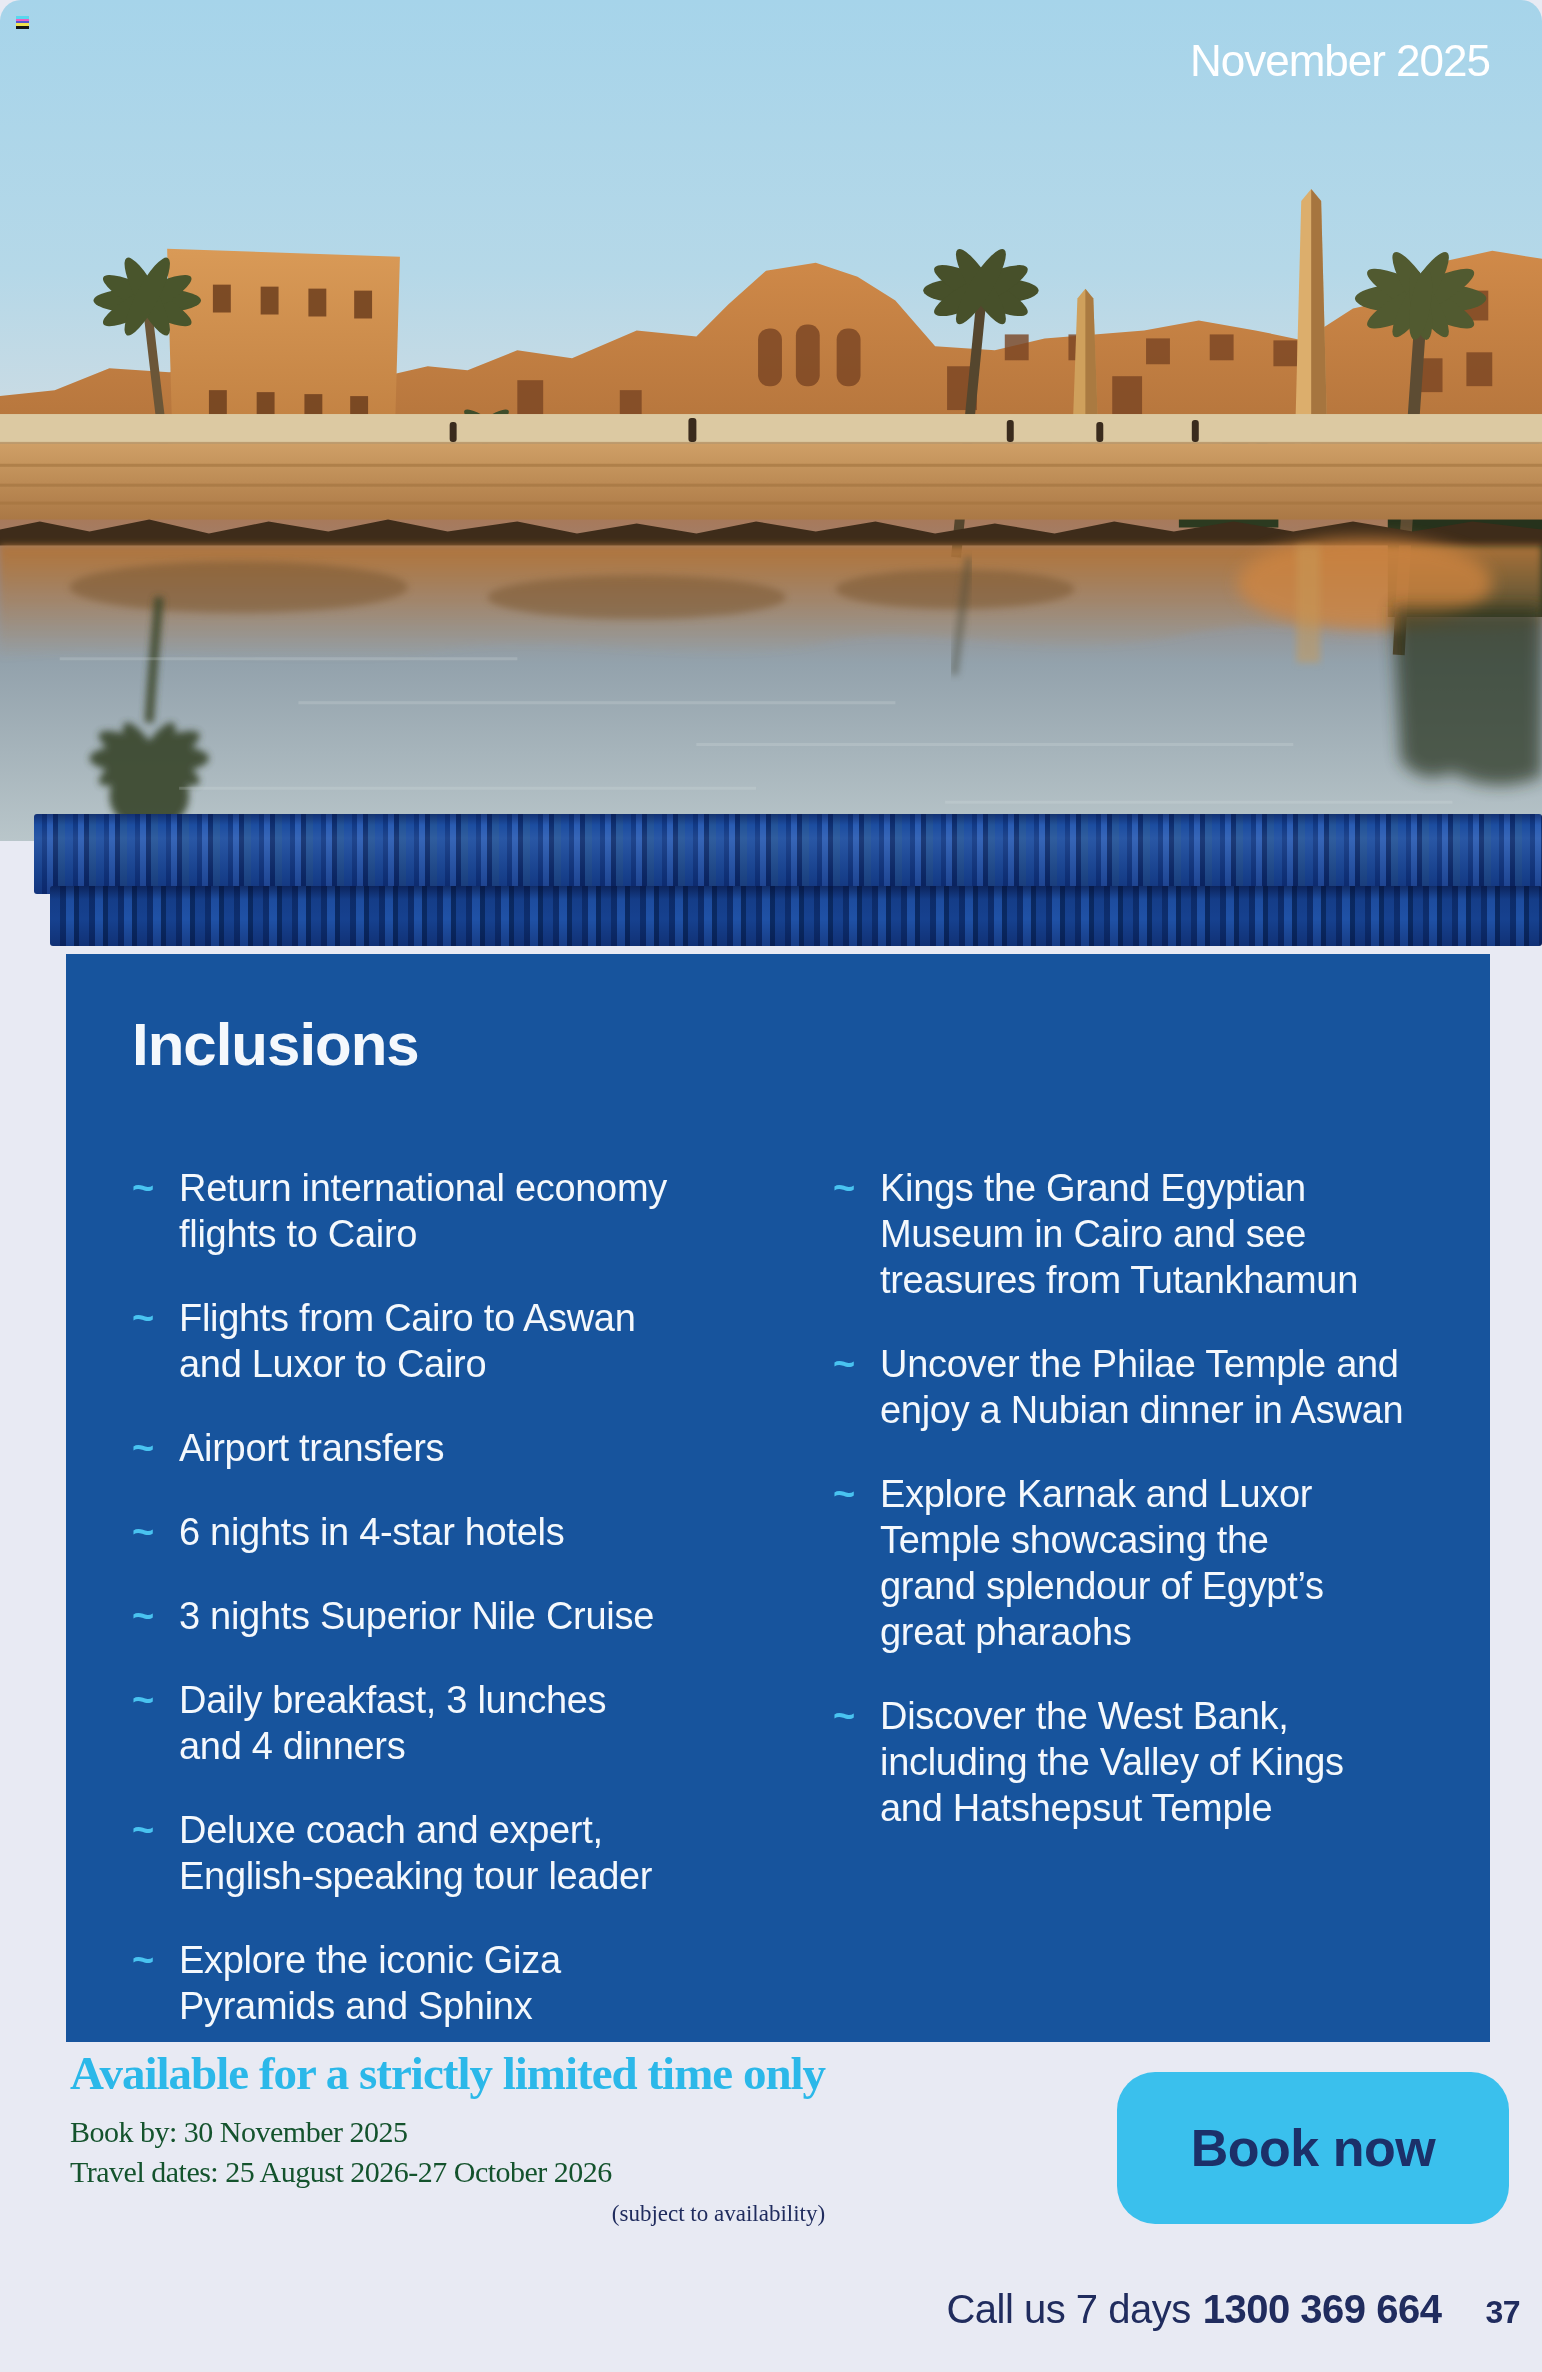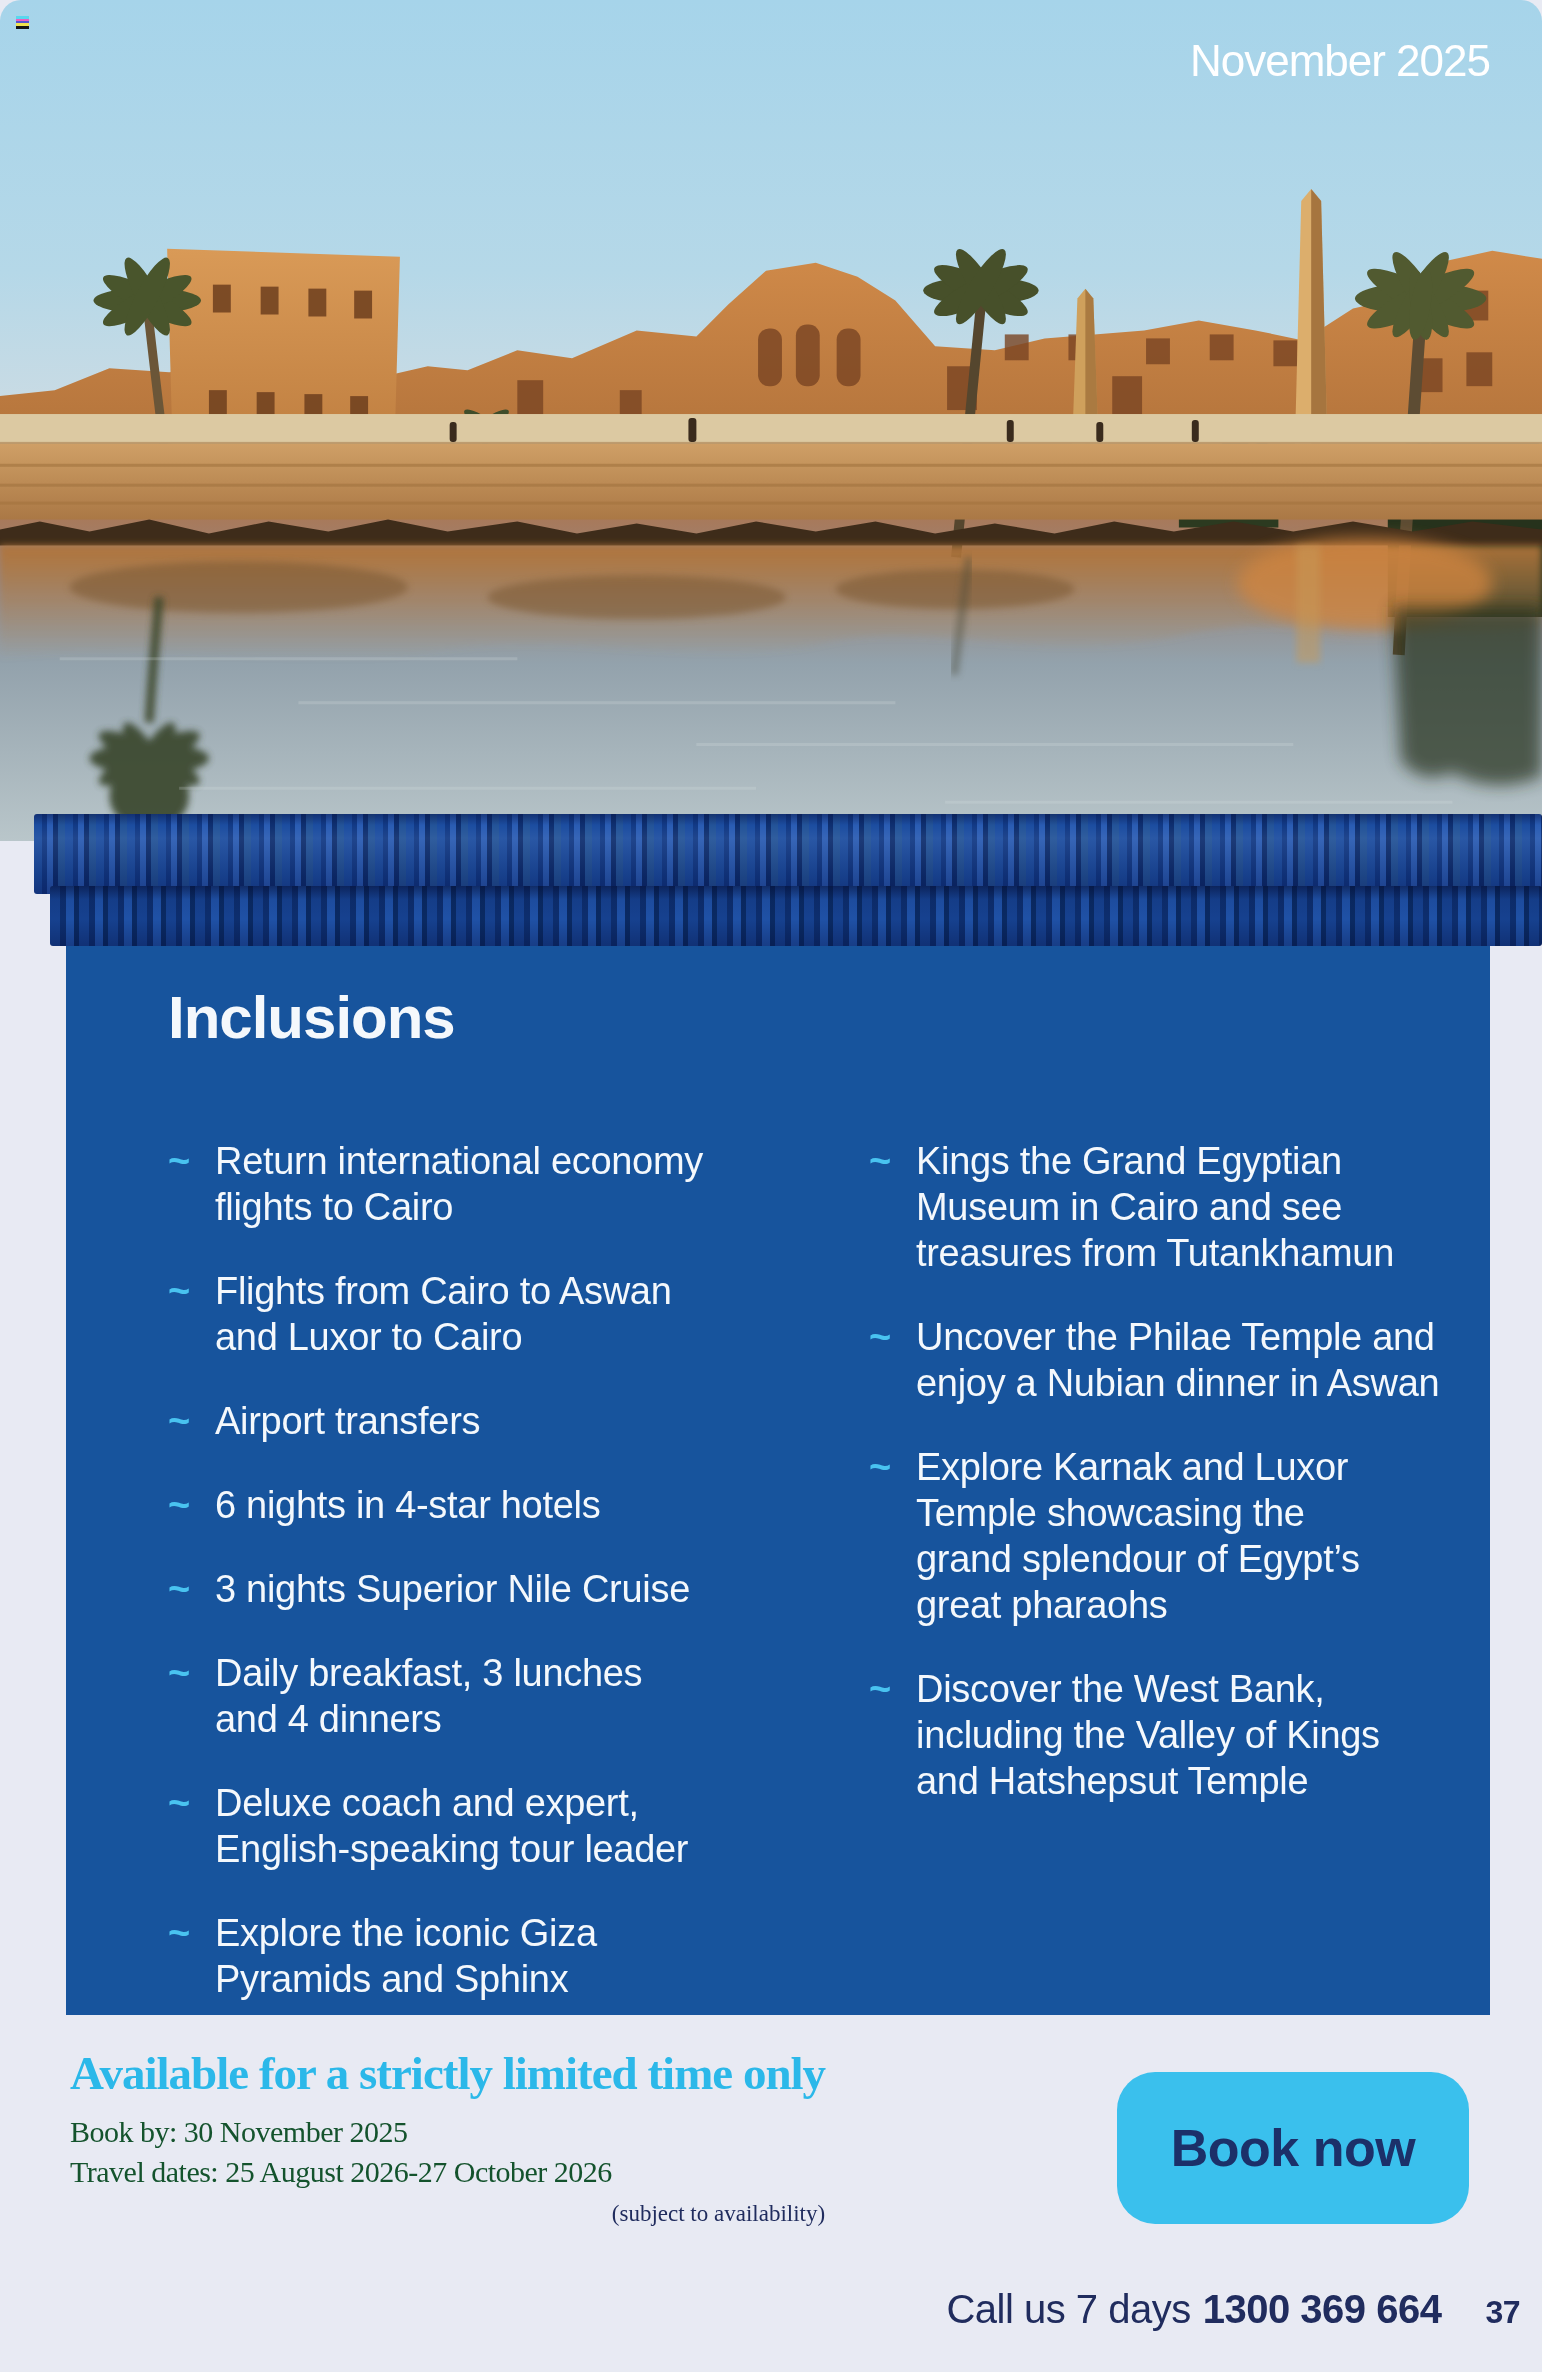--- a/index.html
+++ b/index.html
@@ -23,37 +23,37 @@
   .fringe-row.r1{left:0;top:0;width:100%;height:80px;
     background:
       linear-gradient(180deg, rgba(8,20,70,.5) 0%, rgba(8,20,70,0) 14%, rgba(255,255,255,.06) 30%, rgba(0,0,40,.18) 78%, rgba(0,0,50,.32) 100%),
       repeating-linear-gradient(90deg,#1c4da0 0 8px,#123a86 8px 13px,#2a5cb3 13px 19px,#0e2f70 19px 24px,#235398 24px 31px);}
   .fringe-row.r2{left:16px;top:72px;width:calc(100% - 16px);height:60px;
     background:
       linear-gradient(180deg, rgba(4,12,50,.55) 0%, rgba(4,12,50,.08) 22%, rgba(0,0,30,0) 55%, rgba(0,0,40,.25) 100%),
       repeating-linear-gradient(90deg,#16418f 0 10px,#0d2e6e 10px 16px,#1f51a6 16px 24px,#0a2a63 24px 29px);}
 
   
-  .inclusions-box{position:absolute;left:66px;top:927px;width:1424px;height:1088px;
-    background:#17549d;z-index:2;box-sizing:border-box;padding:56px 50px 0 102px;color:#f4f8fc;}
+  .inclusions-box{position:absolute;left:66px;top:954px;width:1424px;height:1088px;
+    background:#17549d;z-index:2;box-sizing:border-box;padding:56px 50px 0 66px;color:#f4f8fc;}
   .inclusions-heading{font-size:60px;font-weight:700;letter-spacing:-1px;margin:0 0 86px 0;}
   .columns{display:flex;gap:109px;}
   .incl-item{display:flex;margin-bottom:38px;}
   .tilde{width:47px;flex-shrink:0;font-size:38px;font-weight:700;color:#49c3f0;line-height:46px;}
   .item-text{font-size:38px;line-height:46px;letter-spacing:-0.3px;white-space:pre-line;}
   .col-l .item-text{width:545px;}
   .col-r .item-text{width:557px;}
 
   
   .offer{position:absolute;left:70px;top:2046px;z-index:2;font-family:Liberation Serif, serif;}
   .offer-headline{font-size:47px;font-weight:700;color:#2bb8e9;letter-spacing:-1px;margin:0 0 12px 0;}
   .offer-line{font-size:30px;color:#14532d;letter-spacing:-0.5px;line-height:1.32;margin:0;}
   .offer-note{font-size:23px;color:#202c5e;margin:10px 0 0 0;text-align:right;}
 
-  .book-now{position:absolute;left:1117px;top:2072px;width:352px;height:152px;z-index:2;
+  .book-now{position:absolute;left:1117px;top:2072px;width:392px;height:152px;z-index:2;
     background:#3ac0ed;border:none;border-radius:38px;color:#1c3069;font-weight:700;font-size:52px;
     letter-spacing:-0.5px;font-family:"Liberation Sans",sans-serif;
     display:flex;align-items:center;justify-content:center;cursor:pointer;}
 
   
   .footer{position:absolute;right:22px;top:2287px;z-index:2;display:flex;align-items:baseline;
     color:#202c5e;font-size:40px;letter-spacing:-0.5px;}
   .footer .call-label{margin-right:12px;}
   .footer .phone{font-weight:700;}
   .footer .page-num{font-weight:700;font-size:32px;margin-left:44px;}

